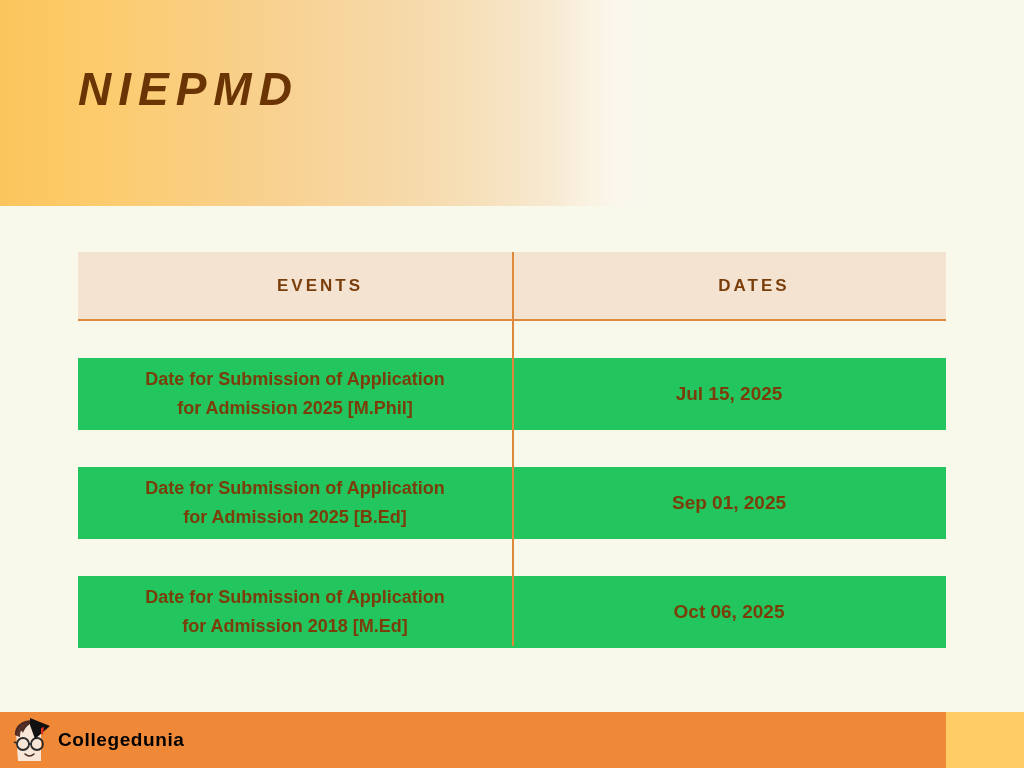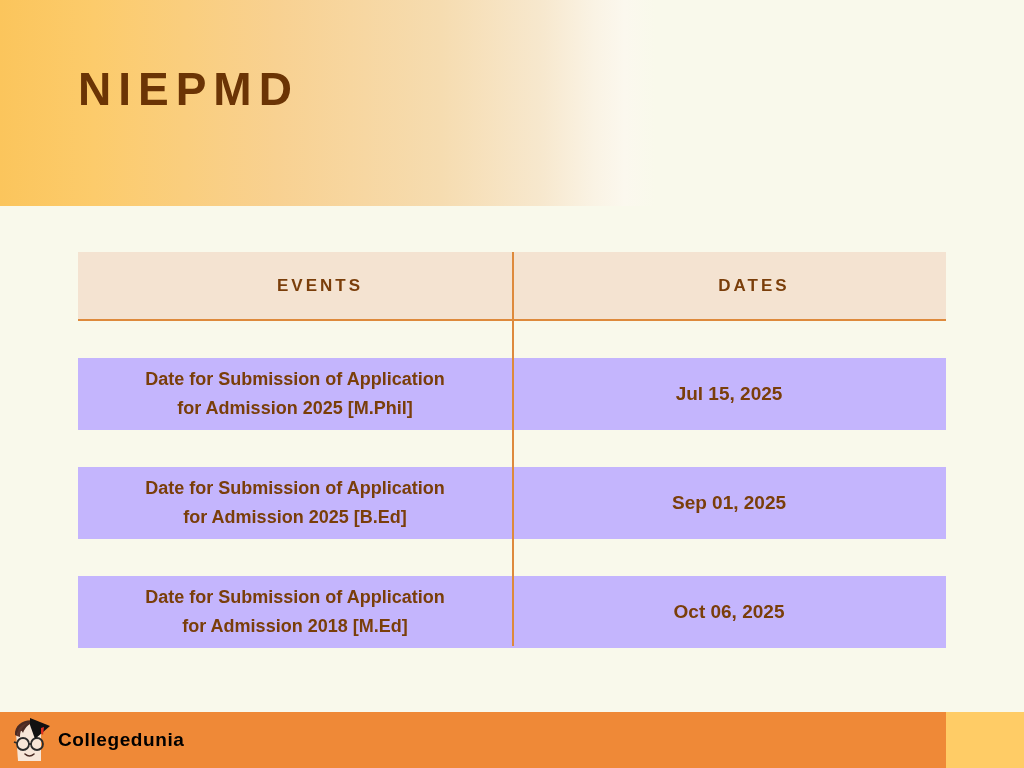--- a/index.html
+++ b/index.html
@@ -26,20 +26,21 @@
     background: linear-gradient(to right,
                 #FBC55C 0%,
                 #FCCB6B 9%,
                 #F8D191 27%,
                 #F6DCB0 43%,
                 #F7E8CE 53%,
                 #FAF3E4 58%,
                 #FBF8EE 61%,
                 #F9F9EB 64%,
                 #F9F9EB 100%);
+    font-style: italic;
   }
 
   .brand-title {
     position: absolute;
     left: 78px;
     top: 66px;
     font-size: 46px;
     font-weight: 700;
     letter-spacing: 7px;
     color: #6B3405;
@@ -86,21 +87,21 @@
     margin-left: 25px;
   }
   .th-events { left: 0; width: 434px; }
   .th-dates  { left: 434px; width: 434px; }
 
   .row-gap { height: 37px; }
 
   .trow {
     position: relative;
     height: 72px;
-    background: #c4b5fd;
+    background: #22c55e;
   }
   .cell {
     position: absolute;
     top: 0;
     height: 72px;
     display: flex;
     align-items: center;
     justify-content: center;
     text-align: center;
     color: #7A3E0A;

